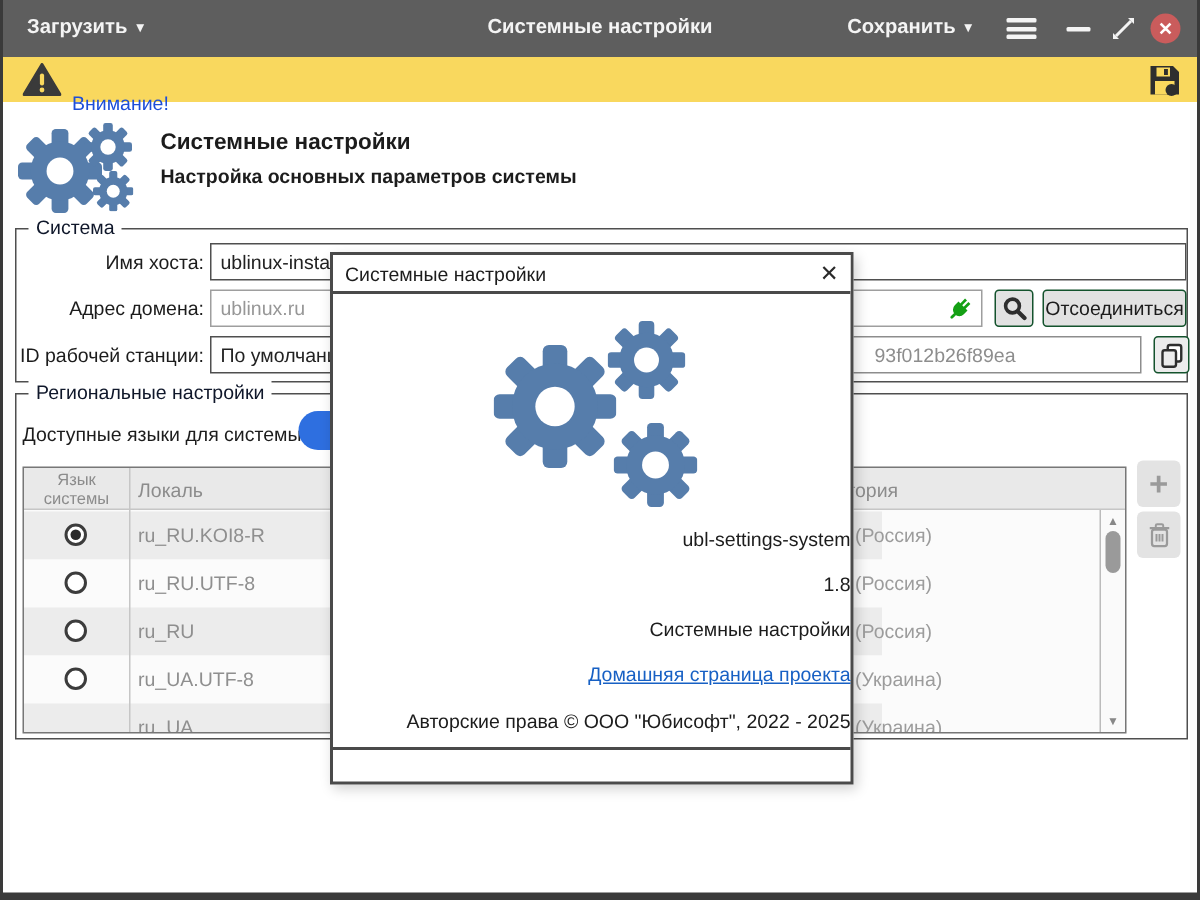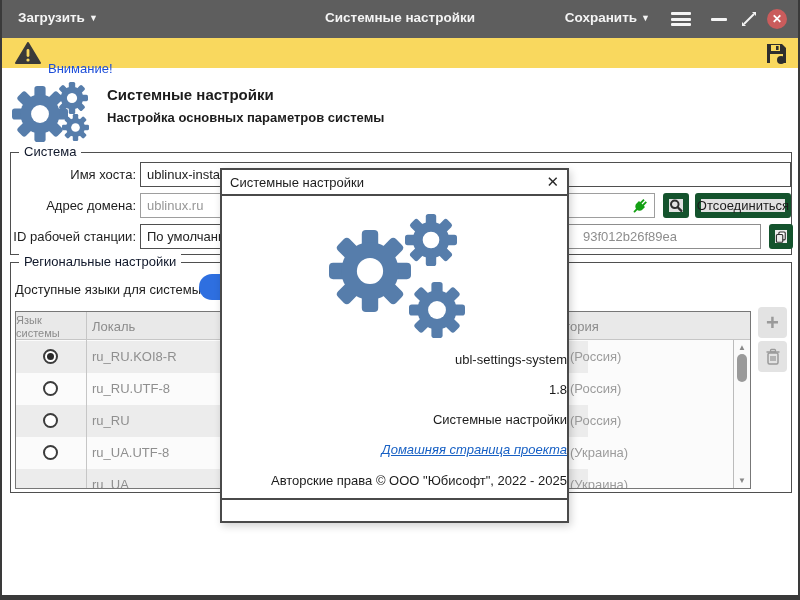--- a/index.html
+++ b/index.html
@@ -36,37 +36,37 @@
   .group{position:absolute;border:1px solid #4f4f4f;background:transparent;}
   .group-legend{position:absolute;top:-9px;left:8px;background:#fff;padding:0 5px;font-size:13px;color:#0f172a;}
   .g-system{left:8px;top:152px;width:782px;height:103px;}
   .g-regional{left:8px;top:262px;width:782px;height:231px;}
   .frm-label{position:absolute;left:0;width:125px;text-align:right;font-size:13px;color:#1c1c1c;line-height:25px;}
   .frm-input{position:absolute;height:25px;background:#fff;border:1px solid #4f4f4f;font-size:13px;color:#222;
              padding:0 6px;line-height:23px;white-space:nowrap;overflow:hidden;}
   .inp-host{left:129px;top:9px;width:651px;}
   .inp-domain{left:129px;top:40px;width:515px;border-color:#9e9e9e;color:#979797;}
   .plug{position:absolute;right:6px;top:3px;}
-  .btn{position:absolute;background:#e2e2e2;border:6px solid #14532d;border-radius:3px;font-size:13px;color:#1c1c1c;
+  .btn{position:absolute;background:#e2e2e2;border:1px solid #14532d;border-radius:3px;font-size:13px;color:#1c1c1c;
        display:flex;align-items:center;justify-content:center;}
   .btn-search{left:652px;top:40px;width:26px;height:25px;}
   .btn-disconnect{left:684px;top:40px;width:96px;height:25px;}
   .sel-mode{left:129px;top:71px;width:170px;}
   .sel-caret{position:absolute;right:5px;top:9px;width:0;height:0;border-left:5px solid transparent;
              border-right:5px solid transparent;border-top:6px solid #333;}
   .inp-id{left:305px;top:71px;width:445px;border-color:#8d8d8d;color:#8d8d8d;padding:0;}
   .id-text{position:absolute;left:266px;top:0;line-height:23px;}
   .btn-copy{left:758px;top:71px;width:24px;height:25px;background:#ececec;}
   
   .langs-label{position:absolute;left:4px;top:19px;font-size:13px;color:#1c1c1c;}
   .toggle{position:absolute;left:188px;top:11px;width:50px;height:26px;border-radius:13px;background:#2e6fe0;}
   .knob{position:absolute;right:3px;top:3px;width:20px;height:20px;border-radius:50%;background:#fff;}
   .ltable{position:absolute;left:4px;top:48px;width:736px;height:178px;border:1px solid #777;background:#fbfbfb;overflow:hidden;}
   .lt-header{position:absolute;left:0;top:0;width:100%;height:28px;background:#e9e9e9;border-bottom:1px solid #c6c6c6;}
-  .h-lang{position:absolute;left:0;top:2px;width:70px;text-align:left;font-size:11px;line-height:1.15;color:#8c8c8c;}
+  .h-lang{position:absolute;left:0;top:2px;width:70px;text-align:center;font-size:11px;line-height:1.15;color:#8c8c8c;}
   .h-locale{position:absolute;left:76px;top:7px;font-size:13px;color:#8c8c8c;}
   .h-terr{position:absolute;left:512px;top:7px;font-size:13px;color:#8c8c8c;}
   .colsep{position:absolute;left:70px;top:0;bottom:0;width:1px;background:#c6c6c6;}
   .lrow{position:absolute;left:0;width:572px;height:32px;}
   .lrow.stripe{background:#ececec;}
   .lrow.plain{background:#fbfbfb;}
   .radio{position:absolute;left:27px;top:8px;width:15px;height:15px;border:2px solid #3c3c3c;border-radius:50%;background:#fff;}
   .radio.checked::after{content:"";position:absolute;left:2px;top:2px;width:7px;height:7px;border-radius:50%;background:#2a2a2a;}
   .c-locale{position:absolute;left:76px;top:8px;font-size:13px;color:#8f8f8f;white-space:nowrap;}
   .c-terr{position:absolute;left:554px;top:8px;font-size:13px;color:#9c9c9c;white-space:nowrap;}
@@ -81,21 +81,21 @@
   .modal{position:absolute;left:218px;top:168px;width:349px;height:355px;background:#fff;border:2px solid #4a4a4a;
          box-shadow:2px 3px 8px rgba(0,0,0,0.18);}
   .m-titlebar{position:absolute;left:0;top:0;width:100%;height:26px;border-bottom:2px solid #4a4a4a;background:#fff;}
   .m-title{position:absolute;left:8px;top:5px;font-size:13px;color:#1c1c1c;}
   .m-close{position:absolute;right:8px;top:3px;font-size:15px;color:#2a2a2a;}
   .m-icon{position:absolute;left:107px;top:44px;width:135px;height:125px;}
   .m-line{position:absolute;left:0;width:100%;text-align:right;font-size:13px;color:#1c1c1c;}
   .m-app{top:182px;}
   .m-ver{top:212px;}
   .m-desc{top:242px;}
-  .m-link{top:272px;font-style:italic;}
+  .m-link{top:272px;}
   .m-link span{color:#1760c4;text-decoration:underline;}
   .m-copy{top:303px;}
   .m-footer{position:absolute;left:0;right:0;top:328px;border-top:2px solid #4a4a4a;}
   svg{display:block;}
 </style>
 </head>
 <body>
 
 <svg width="0" height="0" style="position:absolute">
   <defs>

